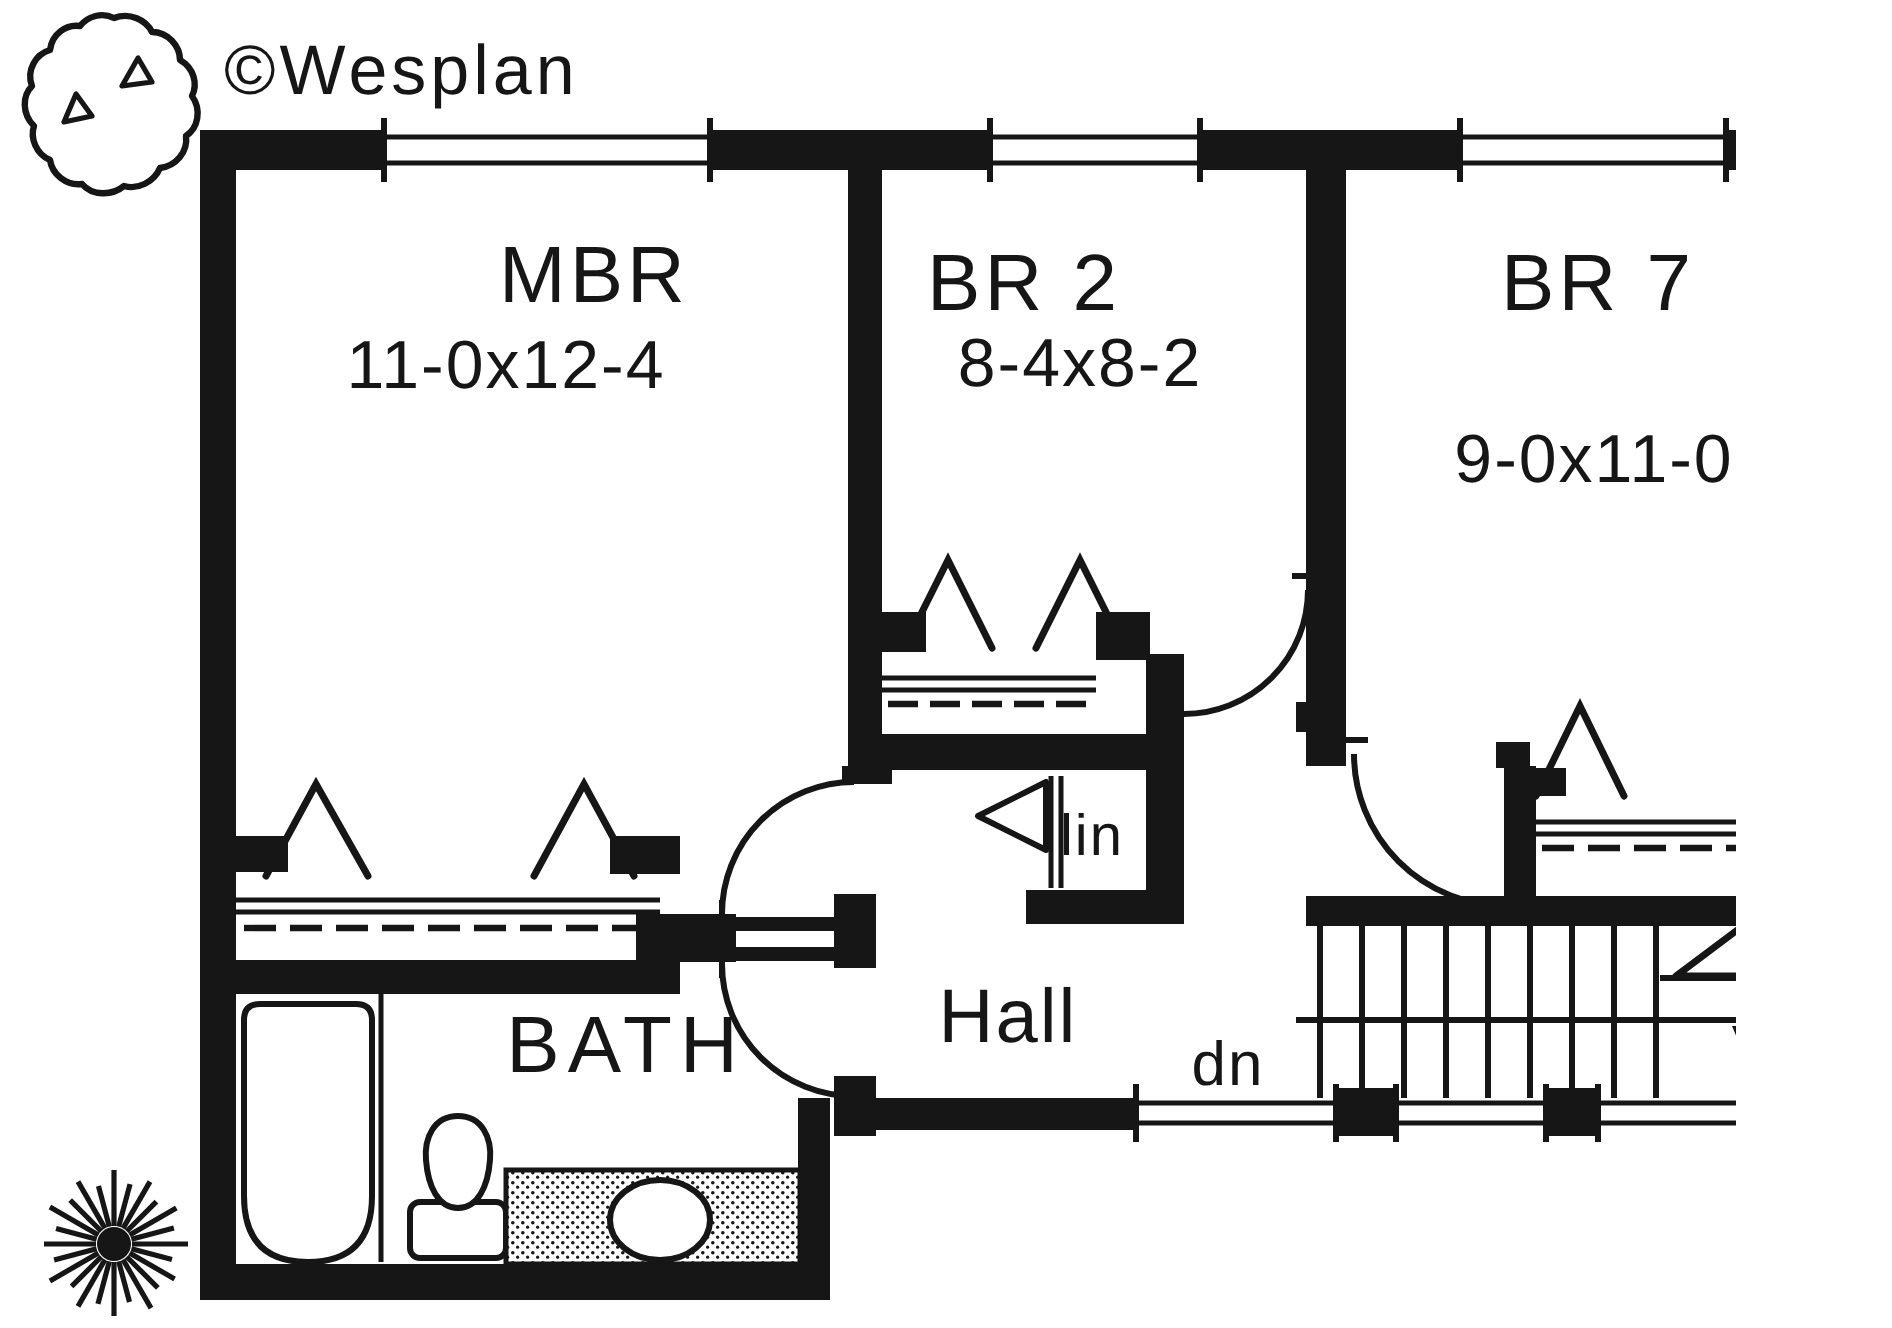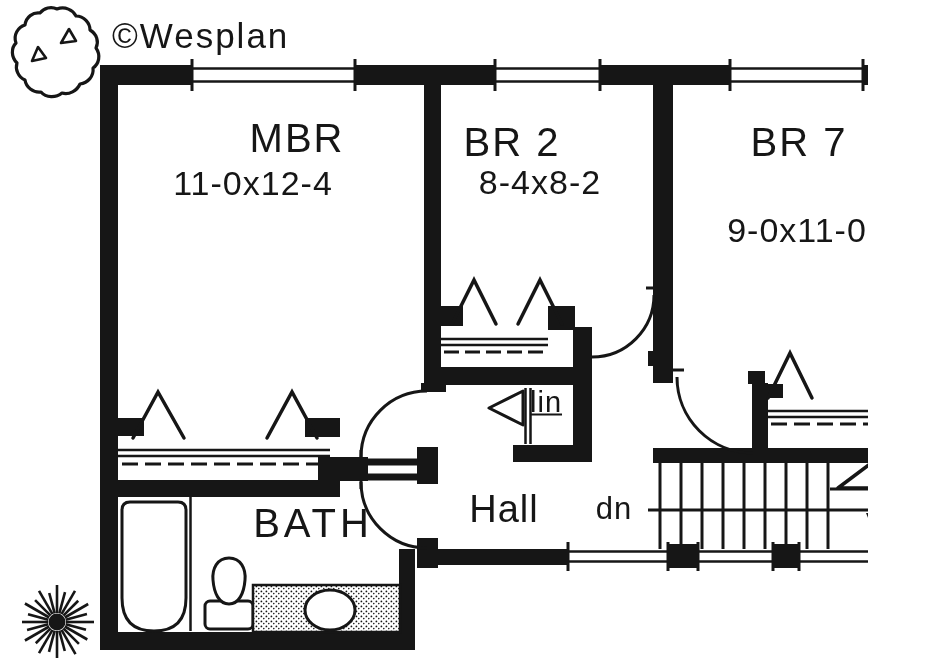--- a/index.html
+++ b/index.html
@@ -262,16 +262,16 @@
   <div class="lbl room-name" style="left:512px;top:142px;">BR 2</div>
   <div class="lbl room-dims" style="left:540px;top:182px;">8-4x8-2</div>
 
   <div class="lbl room-name" style="left:799px;top:142px;">BR 7</div>
   <div class="lbl room-dims" style="left:797px;top:182px;margin-top:48px;">9-0x11-0</div>
 
   <div class="lbl lbl-bath" style="left:285px;top:523px;margin-left:28px;">BATH</div>
 
   <div class="lbl lbl-hall" style="left:504px;top:509px;">Hall</div>
 
-  <div class="lbl lbl-lin" style="left:546px;top:402px;text-decoration:underline;">lin</div>
-
-  <div class="lbl lbl-dn" style="left:614px;top:508px;text-align:right;">dn</div>
+  <div class="lbl lbl-lin" style="left:546px;top:419px;">lin</div>
+
+  <div class="lbl lbl-dn" style="left:614px;top:532px;text-align:right;">dn</div>
 </div>
 
 </body></html>

